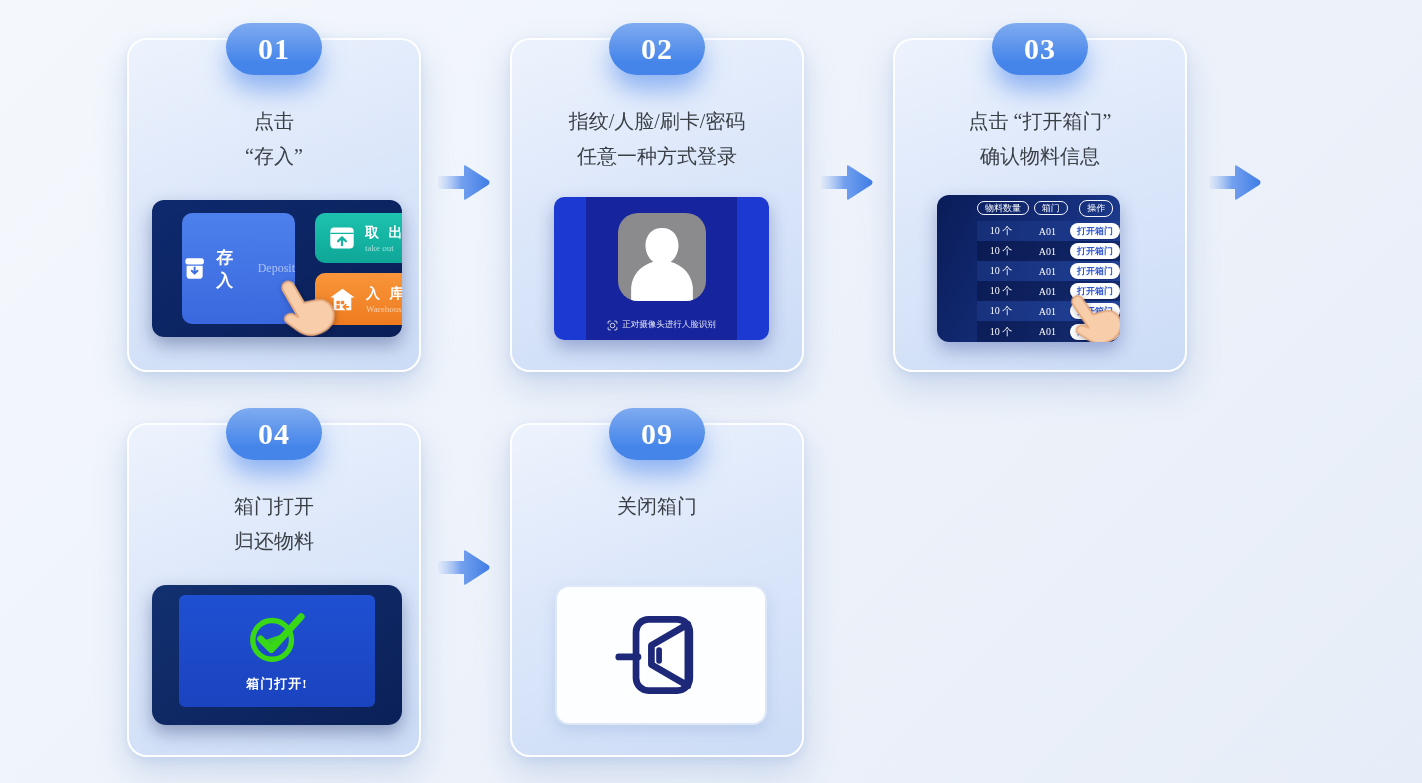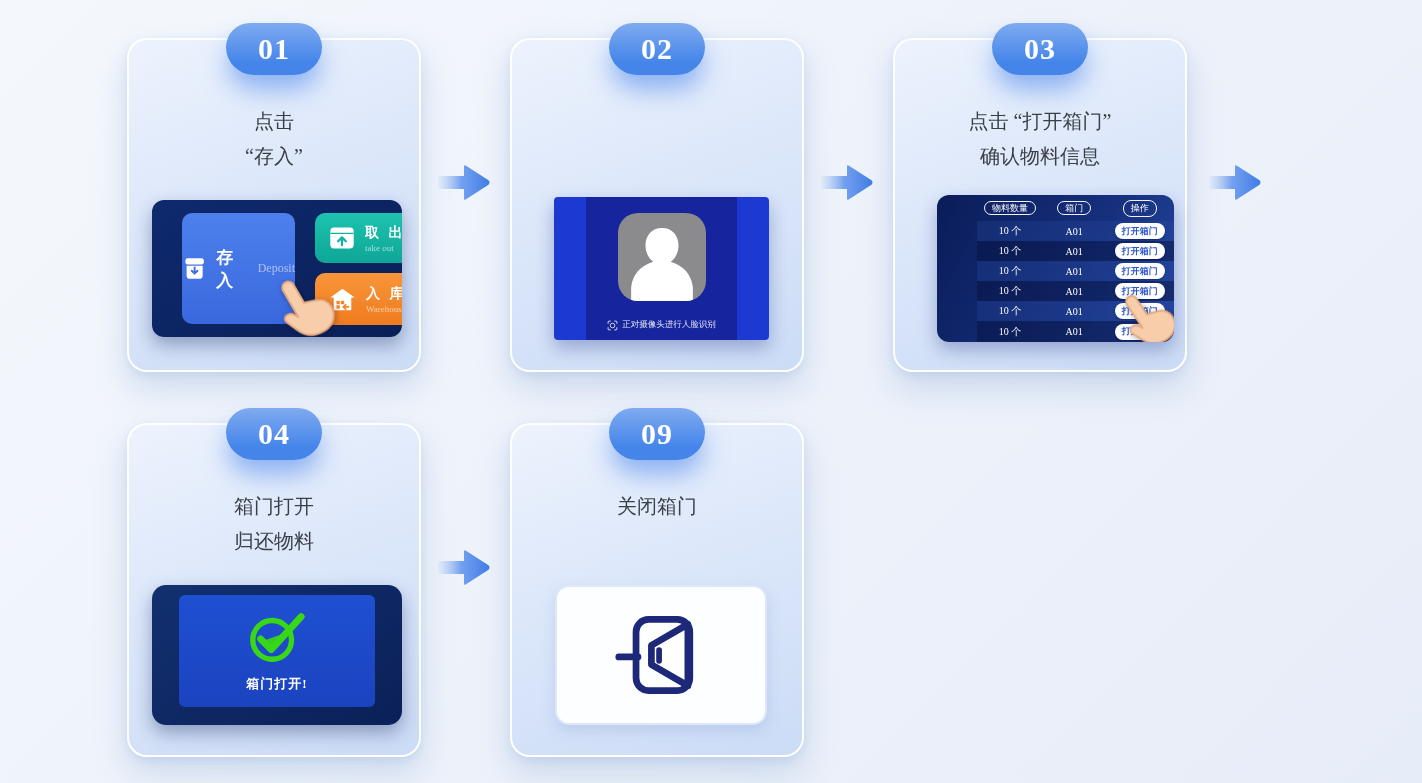--- a/index.html
+++ b/index.html
@@ -38,30 +38,30 @@
   .dep-label { color:#fff; font-size:17px; font-weight:600; letter-spacing:5px; padding-left:5px; }
   .dep-sub { color:rgba(255,255,255,.55); font-size:12px; }
   .side-btn { position:absolute; left:163px; width:135px; border-radius:10px;
     display:flex; align-items:center; gap:10px; padding-left:14px; }
   .take-btn { top:13px; height:50px; background:linear-gradient(180deg,#1dc3ae 0%, #0ea697 100%); }
   .ware-btn { top:73px; height:52px; background:linear-gradient(180deg,#f8953a 0%, #ef7b1e 100%); }
   .side-label { color:#fff; font-size:14px; font-weight:600; letter-spacing:3px; white-space:nowrap; }
   .side-sub { color:rgba(255,255,255,.6); font-size:9px; white-space:nowrap; margin-top:1px; }
   .hand { position:absolute; transform:rotate(-30deg); filter:drop-shadow(0 2px 3px rgba(0,0,30,.3)); }
   
-  .screen2 { position:absolute; left:42px; top:157px; width:215px; height:143px; border-radius:4px;
+  .screen2 { position:absolute; left:42px; top:157px; width:215px; height:143px; border-radius:10px;
     overflow:hidden; box-shadow:0 8px 18px rgba(10,30,120,.30);
     background:linear-gradient(90deg,#1c3ad2 0%, #1c3ad2 15%, #16259d 15%, #16259d 85%, #1c3ad2 85%, #1c3ad2 100%); }
   .avatar { position:absolute; left:50%; transform:translateX(-50%); top:16px;
     width:88px; height:88px; border-radius:20px; background:#8b8b8d;
     overflow:hidden; display:flex; align-items:flex-end; justify-content:center; }
   .cam-hint { position:absolute; bottom:9px; left:0; right:0; display:flex; align-items:center;
     justify-content:center; gap:4px; color:rgba(255,255,255,.88); font-size:8.5px; }
   
-  .screen3 { position:absolute; left:42px; top:155px; width:237px; height:147px; border-radius:12px;
+  .screen3 { position:absolute; left:42px; top:155px; width:183px; height:147px; border-radius:12px;
     overflow:hidden; box-shadow:0 8px 18px rgba(10,30,120,.30);
     background:linear-gradient(115deg,#0a1c58 0%, #16307e 60%, #24479f 100%);padding-left:40px; }
   .thead { display:flex; align-items:center; height:26px; }
   .th-pill { border:1px solid rgba(255,255,255,.95); border-radius:8px; color:#fff;
     font-size:9px; padding:1px 7px; white-space:nowrap; }
   .trow { display:flex; align-items:center; height:20.1px; }
   .trow:nth-child(odd)  { background:rgba(5,14,55,.42); }
   .trow:nth-child(even) { background:rgba(40,75,160,.28); }
   .td-qty  { width:72px; text-align:center; color:#fff; font-size:10px; }
   .td-door { width:68px; text-align:center; color:#fff; font-size:10px; }
@@ -140,20 +140,24 @@
       <svg class="hand" style="left:126px; top:72px;" width="58" height="72" viewBox="0 0 36 48">
         <path d="M14 2c2.5 0 4 1.8 4 4.2V20l7.5 2.4c4.5 1.5 7 4.4 7 9 0 6.5-5 11.6-12.5 11.6-8 0-12.3-3.4-15-9.6l-3.4-7.6c-1-2.4.4-4.4 2.8-4.4 1.8 0 3.3.9 4.2 2.6l1.4 2.6V6.2C10 3.8 11.5 2 14 2z" fill="#f7cdaa" stroke="#e5a97e" stroke-width="1.3"></path>
       </svg>
     </div>
   </div>
 
   <div class="card" style="left:510px; top:38px;">
     <div class="badge">
         <span>02</span>
       </div>
+    <div class="title">
+      <div>指纹/人脸/刷卡/密码</div>
+      <div>任意一种方式登录</div>
+    </div>
     <div class="screen2">
       <div class="avatar">
         <svg width="84" height="80" viewBox="0 0 96 92">
           <path d="M48 8c12 0 19 9 19 20 0 8-3.5 15-9 19 15 4.5 24 15 25.5 29.5V92H12.5V76.5C14 62 23 51.5 38 47c-5.5-4-9-11-9-19 0-11 7-20 19-20z" fill="#fff"></path>
         </svg>
       </div>
       <div class="cam-hint">
         <svg width="11" height="11" viewBox="0 0 20 20">
           <path d="M2 6 V4 a2 2 0 0 1 2-2 h2 M14 2 h2 a2 2 0 0 1 2 2 v2 M18 14 v2 a2 2 0 0 1 -2 2 h-2 M6 18 H4 a2 2 0 0 1 -2-2 v-2" stroke="#fff" stroke-width="1.6" fill="none" stroke-linecap="round"></path>
           <circle cx="10" cy="10" r="4.2" fill="none" stroke="#fff" stroke-width="1.4"></circle>

